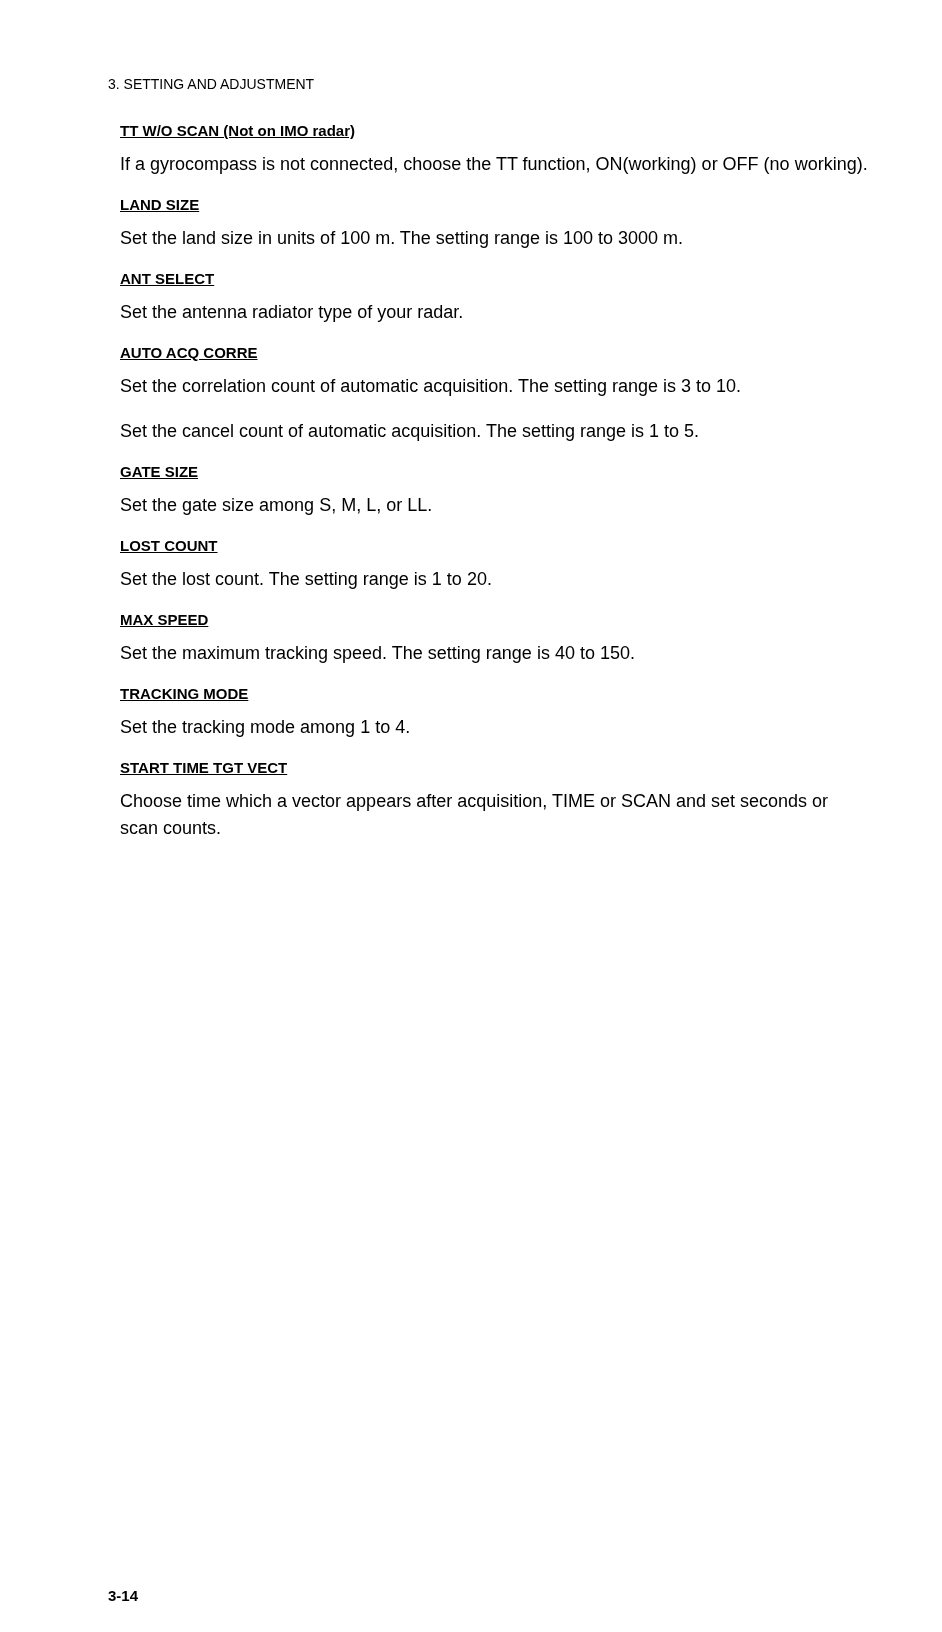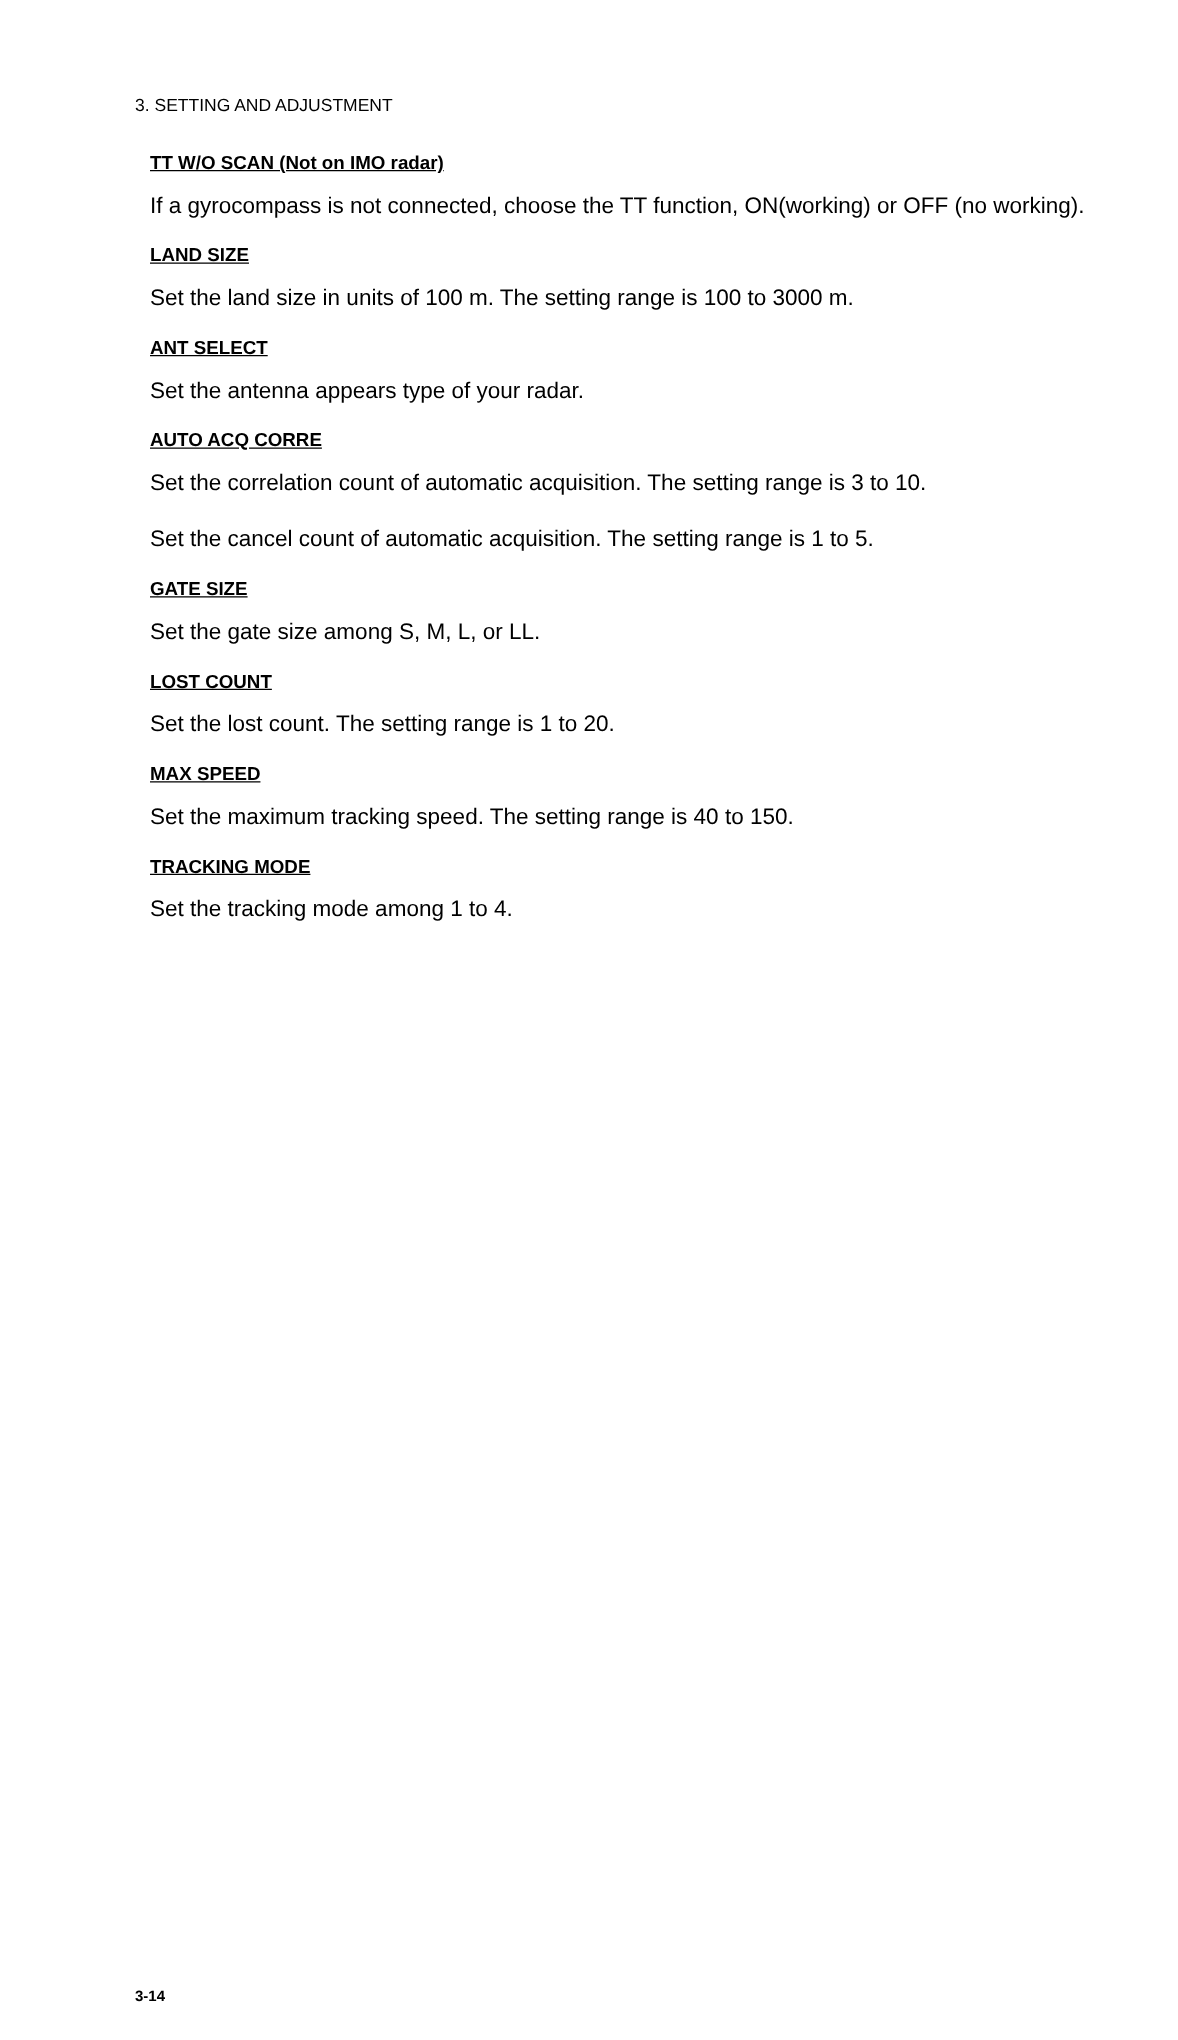--- a/index.html
+++ b/index.html
@@ -39,21 +39,21 @@
 
     .section-body {
       font-size: 18px;
       line-height: 1.5;
     }
 
     .page-footer {
       position: absolute;
       bottom: 40px;
       left: 60px;
-      font-size: 12px;
+      font-size: 15px;
       font-weight: bold;
     }
   </style>
 </head>
 <body>
 
 <div class="page-header">
   <span>3. SETTING AND ADJUSTMENT</span>
 </div>
 
@@ -61,21 +61,21 @@
 <div class="section">
       <span class="section-title">TT W/O SCAN (Not on IMO radar)</span>
       <p class="section-body">If a gyrocompass is not connected, choose the TT function, ON(working) or OFF (no working).</p>
     </div>
     <div class="section">
       <span class="section-title">LAND SIZE</span>
       <p class="section-body">Set the land size in units of 100 m. The setting range is 100 to 3000 m.</p>
     </div>
     <div class="section">
       <span class="section-title">ANT SELECT</span>
-      <p class="section-body">Set the antenna appears type of your radar.</p>
+      <p class="section-body">Set the antenna radiator type of your radar.</p>
     </div>
     <div class="section">
       <span class="section-title">AUTO ACQ CORRE</span>
       <p class="section-body">Set the correlation count of automatic acquisition. The setting range is 3 to 10.</p>
     </div>
     <div class="section">
       <p class="section-body">Set the cancel count of automatic acquisition. The setting range is 1 to 5.</p>
     </div>
     <div class="section">
       <span class="section-title">GATE SIZE</span>
@@ -86,17 +86,21 @@
       <p class="section-body">Set the lost count. The setting range is 1 to 20.</p>
     </div>
     <div class="section">
       <span class="section-title">MAX SPEED</span>
       <p class="section-body">Set the maximum tracking speed. The setting range is 40 to 150.</p>
     </div>
     <div class="section">
       <span class="section-title">TRACKING MODE</span>
       <p class="section-body">Set the tracking mode among 1 to 4.</p>
     </div>
+    <div class="section">
+      <span class="section-title">START TIME TGT VECT</span>
+      <p class="section-body">Choose time which a vector appears after acquisition, TIME or SCAN and set seconds or scan counts.</p>
+    </div>
   </div>
 
 <div class="page-footer">
   <span>3-14</span>
 </div>
 
 </body></html>

